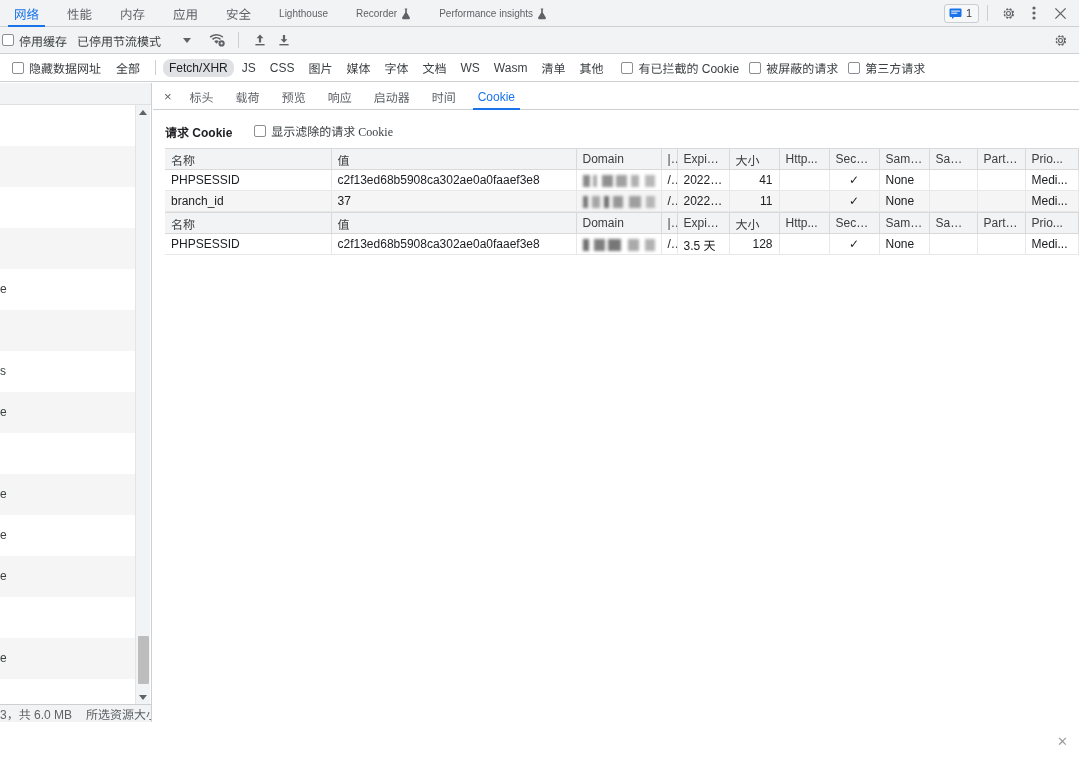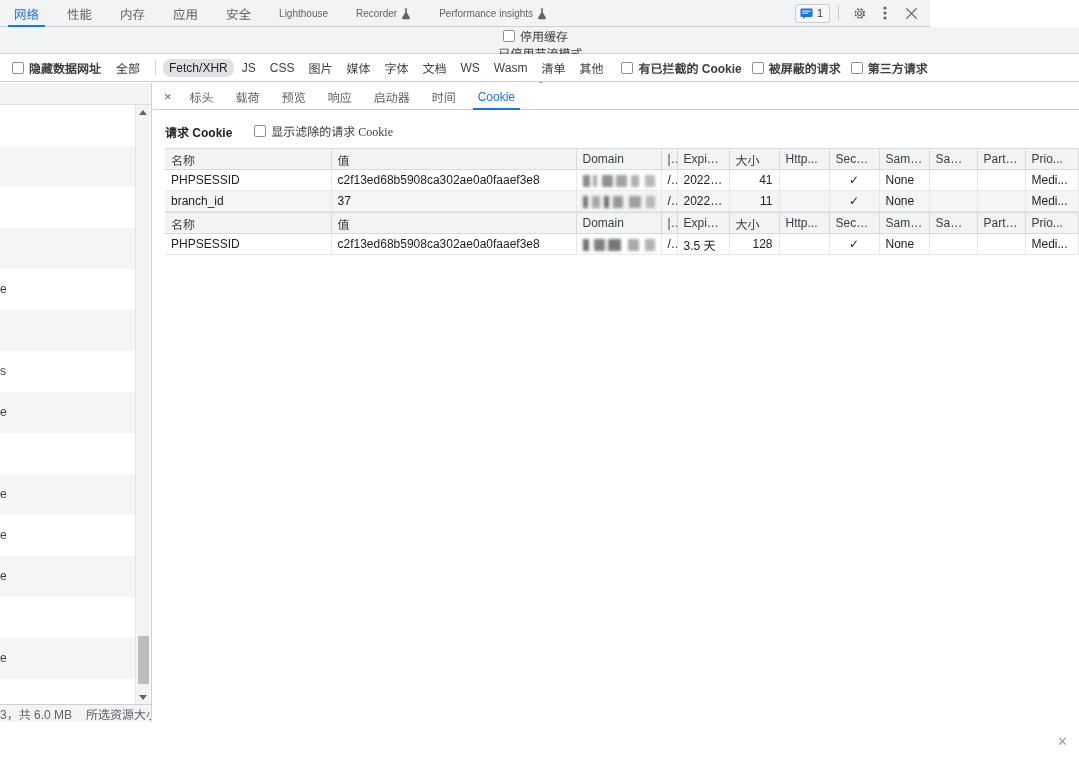--- a/index.html
+++ b/index.html
@@ -11,21 +11,21 @@
     background: #ffffff;
     font-family: "Liberation Sans", "DejaVu Sans", sans-serif;
     font-size: 12px;
     color: #202124;
     -webkit-font-smoothing: antialiased;
   }
   #app { position: relative; width: 1079px; height: 760px; background: #fff; }
 
   
   .tabstrip {
-    position: absolute; left: 0; top: 0; width: 930px; height: 27px;
+    position: absolute; left: 0; top: 0; width: 1079px; height: 27px;
     background: #f1f3f4;
     border-bottom: 1px solid #cdd0d3;
     display: flex; align-items: stretch;
   }
   .tab {
     display: flex; align-items: center; gap: 4px;
     padding: 0 14px; height: 27px;
     color: #5f6368; font-size: 10px; white-space: nowrap;
     cursor: default; position: relative;
   }
@@ -51,21 +51,21 @@
   .vsep { width: 1px; height: 16px; background: #cdd0d3; margin: 0 6px; }
   .iconbtn {
     width: 24px; height: 22px; display: flex; align-items: center; justify-content: center;
     color: #5f6368;
   }
 
   
   .netbar {
     position: absolute; left: 0; top: 27px; width: 1079px; height: 27px;
     background: #f1f3f4; border-bottom: 1px solid #cdd0d3;
-    display: flex; align-items: center; padding-left: 2px; flex-direction: column;
+    display: flex; align-items: center; padding-left: 2px;
   }
   .cb {
     width: 12px; height: 12px; border: 1px solid #8a8f94; border-radius: 2px;
     background: #fff; flex: 0 0 auto; display: inline-block;
   }
   .cklabel { display: flex; align-items: center; gap: 5px; color: #3c4043; font-size: 12px; white-space: nowrap; }
   .netbar .cklabel { margin-right: 10px; }
   .caret { width: 0; height: 0; border-left: 4px solid transparent; border-right: 4px solid transparent; border-top: 5px solid #5f6368; }
   .netbar-sep { width: 1px; height: 16px; background: #cdd0d3; margin: 0 9px; }
   .netbar-right { margin-left: auto; padding-right: 7px; display: flex; align-items: center; }
@@ -76,21 +76,21 @@
     background: #fff; border-bottom: 1px solid #cdd0d3;
     display: flex; align-items: center; padding-left: 2px;
   }
   .filterbar .hideurl { margin-right: 9px; }
   .ftype {
     padding: 2px 6px; border-radius: 8px; color: #3c4043; font-size: 12px;
     white-space: nowrap; margin-right: 2px;
   }
   .ftype.sel { background: #dfe1e5; color: #202124; }
   .fsep { width: 1px; height: 15px; background: #cdd0d3; margin: 0 7px; }
-  .filterbar .cklabel { margin-left: 10px; font-weight: bold; }
+  .filterbar .cklabel { margin-left: 10px; }
 
   
   .leftpanel {
     position: absolute; left: 0; top: 83px; width: 152px; height: 621px;
     background: #fff; border-right: 1px solid #cdd0d3; overflow: hidden;
   }
   .lp-head { height: 22px; background: #f1f3f4; border-bottom: 1px solid #e0e0e0; }
   .lp-rows { position: absolute; left: 0; top: 22px; width: 136px; }
   .lp-row {
     height: 41px; line-height: 41px; padding-left: 0px;

